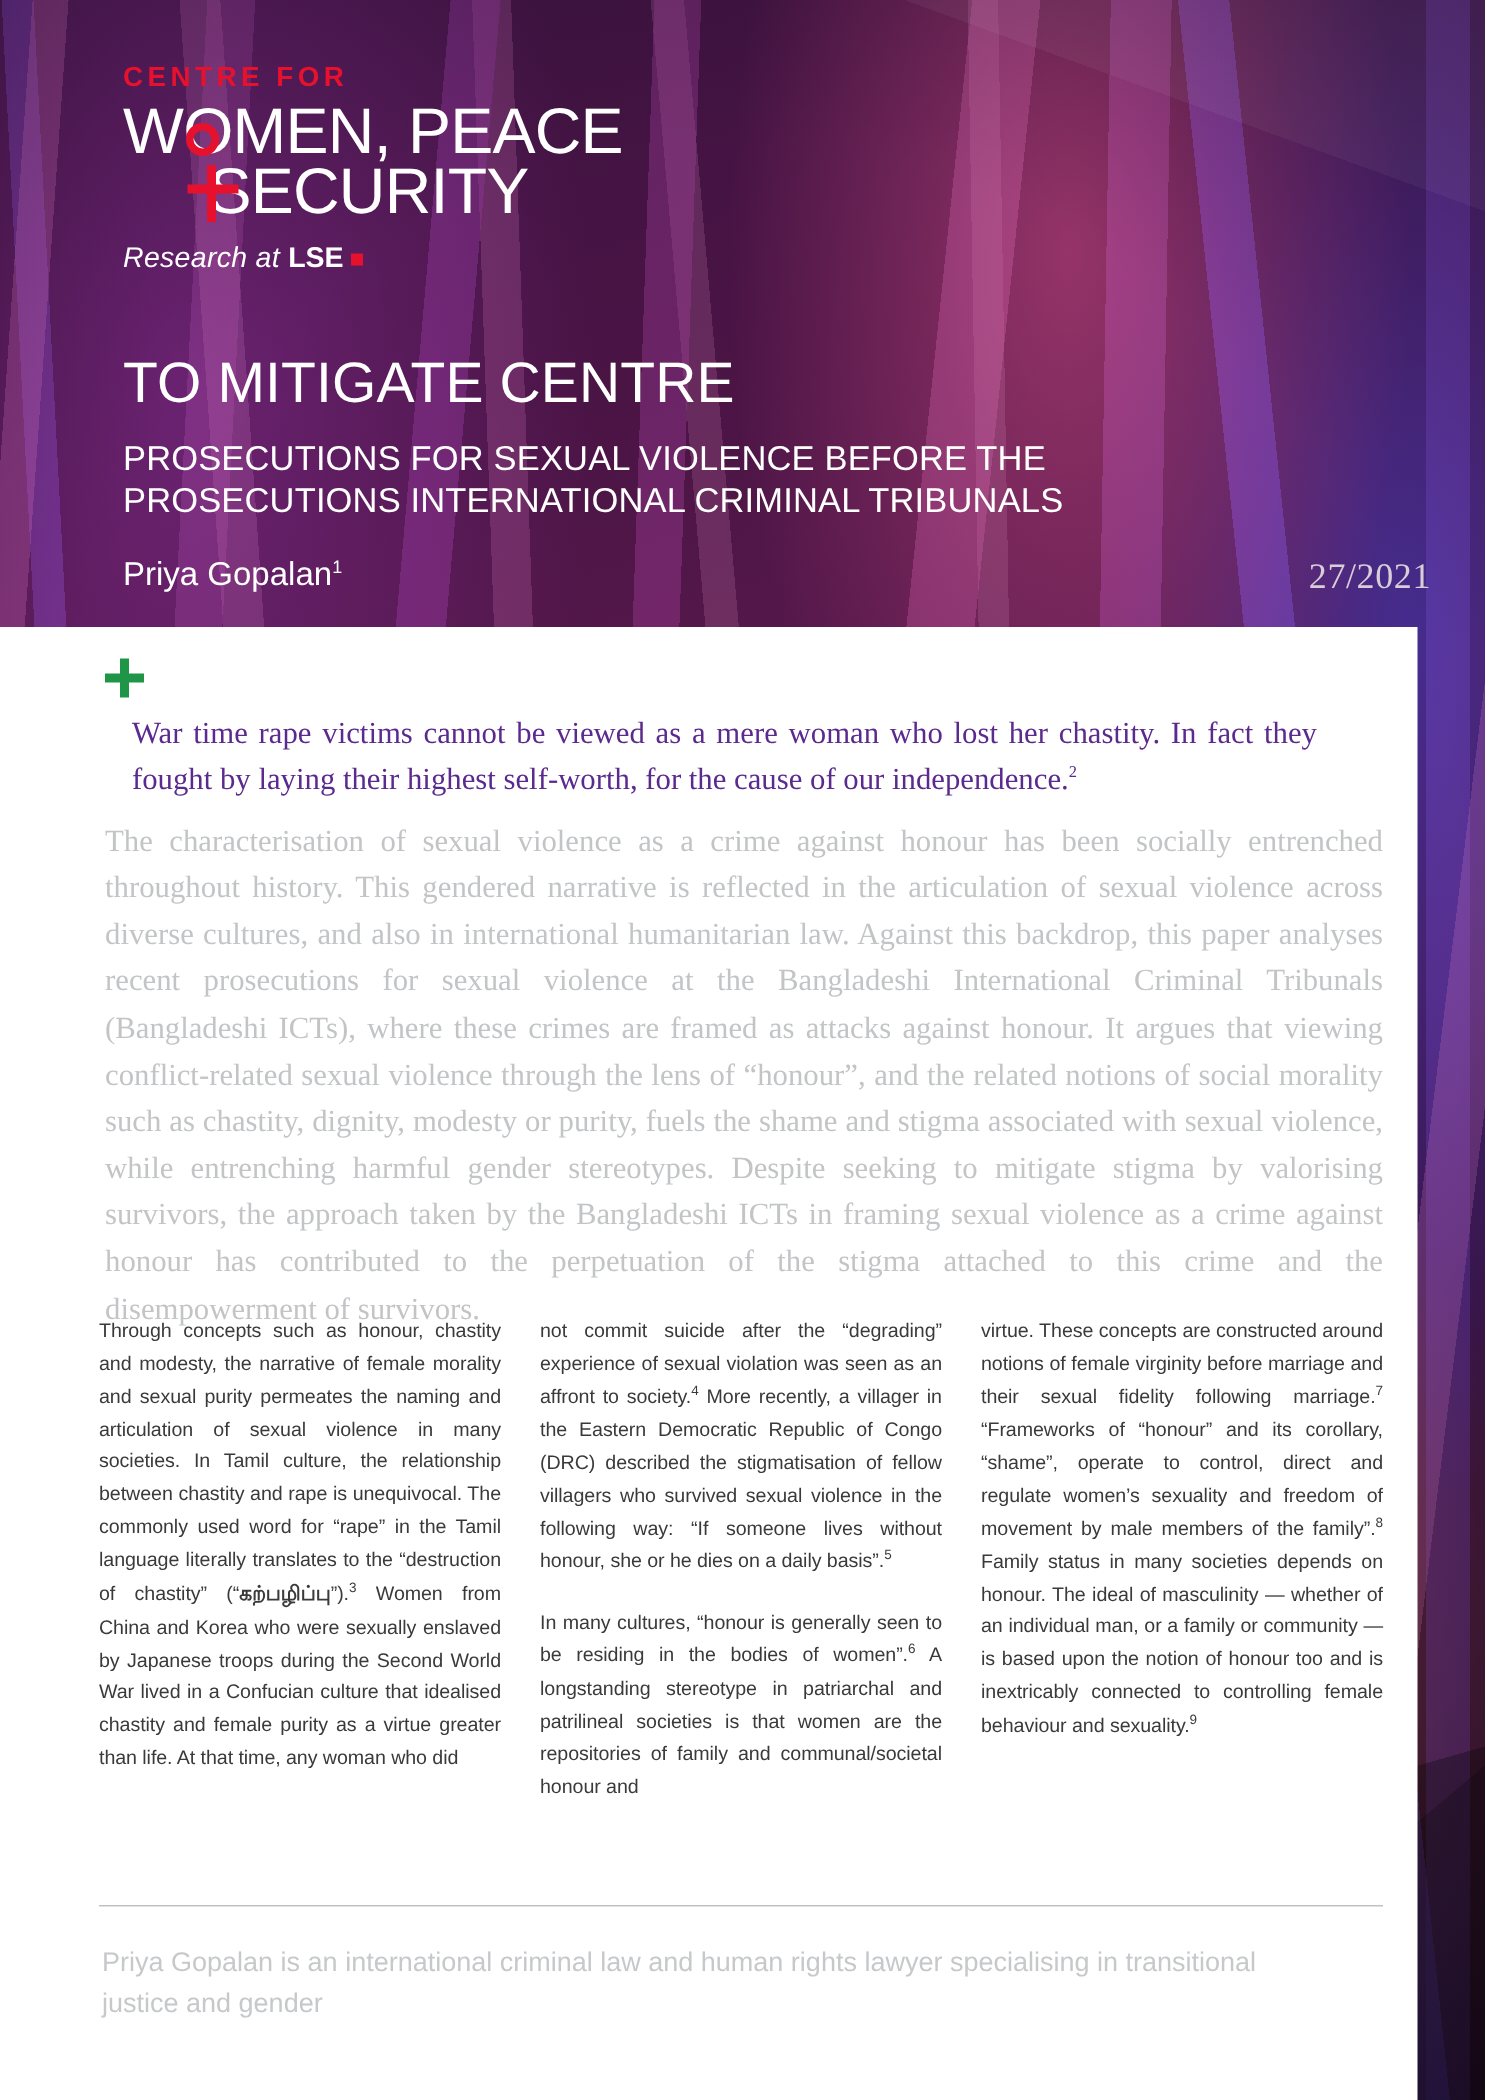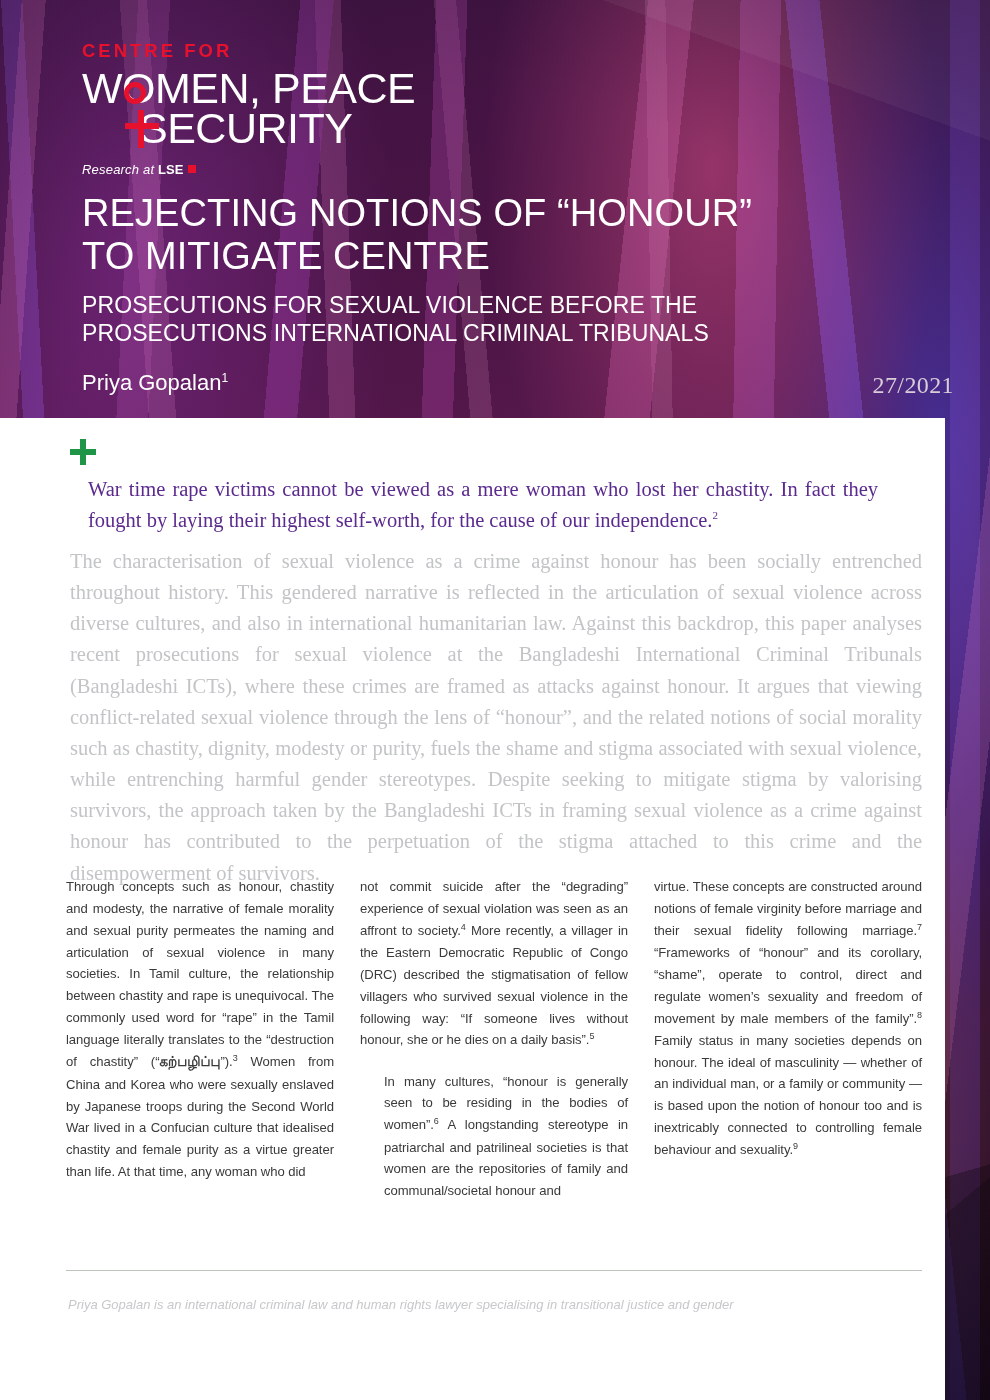--- a/index.html
+++ b/index.html
@@ -105,21 +105,21 @@
     left: 43px; top: 42px;
     width: 34px; height: 38px;
   }
   .venus-plus:before, .venus-plus:after {
     content: ""; position: absolute; background: #e8112d;
   }
   .venus-plus:before { left: 13px; top: 0; width: 6px; height: 38px; }
   .venus-plus:after  { left: 0; top: 13px; width: 34px; height: 6px; }
   .logo-research {
     margin-top: 14px;
-    font-size: 13px;
+    font-size: 19px;
     font-style: italic;
     color: #ffffff;
     letter-spacing: 0.2px;
   }
   .logo-research b { font-style: normal; font-weight: bold; letter-spacing: 0; }
   .lse-sq {
     display: inline-block;
     width: 8px; height: 8px;
     background: #e8112d;
     margin-left: 5px;
@@ -216,38 +216,37 @@
     gap: 26px;
   }
   .col { width: 268px; }
   .col p {
     font-size: 13.1px;
     line-height: 1.67;
     color: #3a3a3a;
     text-align: justify;
     letter-spacing: -0.05px;
   }
-  .col p + p { margin-top: 19px; margin-left: 24px; }
+  .col p + p { margin-top: 19px; }
   .col sup { font-size: 9px; vertical-align: super; }
   .tamil { font-weight: bold; font-size: 13.5px; }
 
   #rule {
     position: absolute;
     left: 66px; top: 852px;
     width: 856px;
     height: 1px;
     background: #bfc3bd;
   }
 
   #bio {
     position: absolute;
     left: 68px; top: 877px;
     width: 820px;
-    font-size: 13px;
-    font-style: italic;
+    font-size: 18px;
     line-height: 1.52;
     color: #c6c8ca;
   }
 </style>
 </head>
 <body>
 
 <div id="bg-art">
   <div class="streaks"></div>
   <div class="shards"></div>
@@ -263,21 +262,21 @@
       <div class="logo-l3">SECURITY</div>
       <span class="venus-o"></span>
       <span class="venus-plus"></span>
     </div>
     <div class="logo-research">
       <span>Research at </span><b>LSE</b><span class="lse-sq"></span>
     </div>
   </div>
 
   <h1 id="title-main">
-    <span>REJECTING NOTIONS OF “HONOUR”</span><br>
+    <br>
     <span>TO MITIGATE CENTRE</span>
   </h1>
 
   <h2 id="title-sub">
     <span>PROSECUTIONS FOR SEXUAL VIOLENCE BEFORE THE</span><br>
     <span>PROSECUTIONS INTERNATIONAL CRIMINAL TRIBUNALS</span>
   </h2>
 
   <div id="byline">
     <span>Priya Gopalan</span><sup>1</sup>

